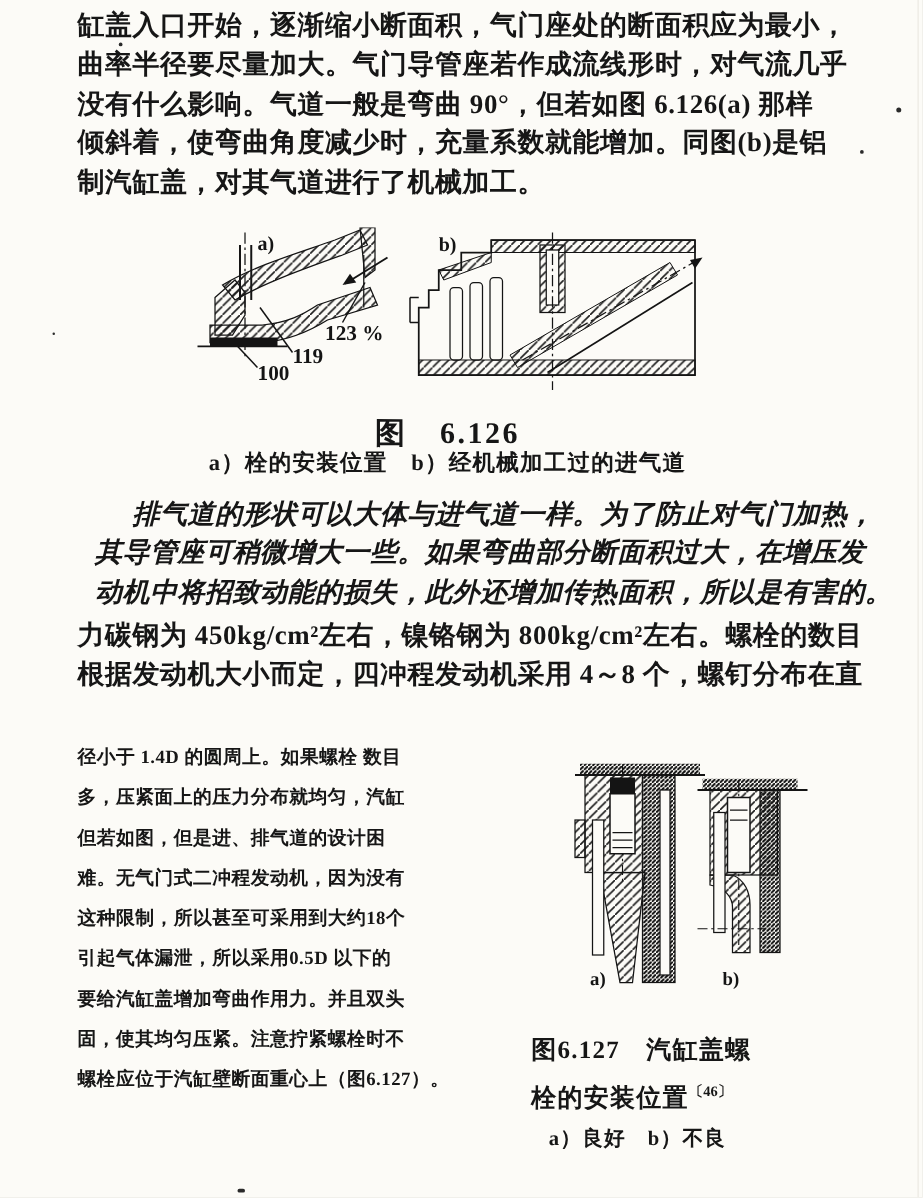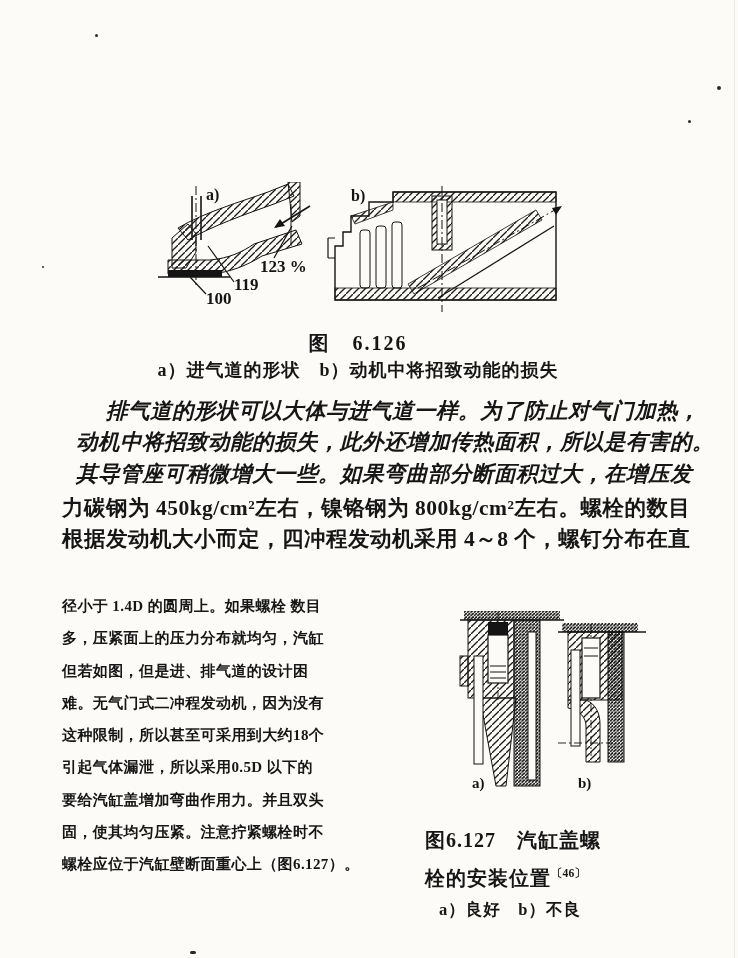--- a/index.html
+++ b/index.html
@@ -12,33 +12,40 @@
   .abs { position:absolute; }
   .tl {
     font-size:21.5px; line-height:31.4px; font-weight:bold;
     letter-spacing:0.5px; white-space:nowrap;
   }
   .ind { text-indent:30px; }
   .nl { font-size:15px; line-height:32.3px; font-weight:bold; letter-spacing:0.4px; white-space:nowrap; }
   .var { font-style:italic; font-weight:bold; }
   .sub { font-size:0.62em; vertical-align:-0.28em; font-style:italic; }
   .supref { font-size:0.58em; vertical-align:super; letter-spacing:0; }
-  .cap-title { font-size:20px; font-weight:bold; letter-spacing:2px; text-align:center; }
+  .cap-title { font-size:24px; font-weight:bold; letter-spacing:2px; text-align:center; }
   .cap-sub   { font-size:18px; font-weight:bold; letter-spacing:1px; text-align:center; }
   .c20 { font-size:20px; font-weight:bold; line-height:33px; letter-spacing:1px; white-space:nowrap; }
   .c16 { font-size:16.5px; font-weight:bold; line-height:30px; letter-spacing:1px; padding-left:14px; white-space:nowrap; }
   .speck { position:absolute; background:#2a2a2a; border-radius:50%; }
   .edge-line { position:absolute; right:3px; top:0; width:1px; height:958px; background:#eceae3; }
   svg text { font-family:"Liberation Serif","DejaVu Serif",serif; font-weight:bold; fill:#141414; }
 </style>
 </head>
 <body>
 
 <div class="page">
 
+  <div class="abs" style="left:62px; top:5px; width:656px;">
+    <div class="tl">缸盖入口开始，逐渐缩小断面积，气门座处的断面积应为最小，</div>
+    <div class="tl">曲率半径要尽量加大。气门导管座若作成流线形时，对气流几乎</div>
+    <div class="tl">没有什么影响。气道一般是弯曲 90°，但若如图 6.126(a) 那样</div>
+    <div class="tl">倾斜着，使弯曲角度减少时，充量系数就能增加。同图(b)是铝</div>
+    <div class="tl">制汽缸盖，对其气道进行了机械加工。</div>
+  </div>
 
   <svg class="abs" style="left:150px; top:182px;" width="420" height="146" viewBox="0 0 420 146">
     <defs>
       <pattern id="ht-a" patternUnits="userSpaceOnUse" width="7" height="7">
         <path d="M0,7 L7,0" stroke="#1c1c1c" stroke-width="1.3"></path>
       </pattern>
       <pattern id="htd-a" patternUnits="userSpaceOnUse" width="3.6" height="3.6">
         <path d="M0,3.6 L3.6,0" stroke="#111" stroke-width="1.5"></path>
       </pattern>
     </defs>
@@ -94,26 +101,26 @@
       <line x1="292" y1="4" x2="292" y2="130" stroke-width="1" stroke-dasharray="9 3 2 3"></line>
 
       <path d="M258,102 L386,28 L392,38 L264,112 Z" fill="url(#ht-a)" stroke-width="0.8"></path>
       <line x1="288" y1="116" x2="404" y2="44" stroke-width="1.3"></line>
       <line x1="268" y1="106" x2="410" y2="25" stroke-width="1" stroke-dasharray="9 3 2 3"></line>
       <path d="M412,24 L402,26 L406,33 Z" fill="#141414" stroke="none"></path>
     </g>
   </svg>
 
   <div class="abs cap-title" style="left:62px; top:330px; width:592px;">图　6.126</div>
-  <div class="abs cap-sub" style="left:62px; top:358px; width:592px;">a）进气道的形状　b）动机中将招致动能的损失</div>
+  <div class="abs cap-sub" style="left:62px; top:358px; width:592px;">a）栓的安装位置　b）经机械加工过的进气道</div>
 
   <div class="abs" style="left:76px; top:396px; width:656px;font-style:italic;">
     <div class="tl ind">排气道的形状可以大体与进气道一样。为了防止对气门加热，</div>
+    <div class="tl">其导管座可稍微增大一些。如果弯曲部分断面积过大，在增压发</div>
     <div class="tl">动机中将招致动能的损失，此外还增加传热面积，所以是有害的。</div>
-    <div class="tl">其导管座可稍微增大一些。如果弯曲部分断面积过大，在增压发</div>
   </div>
 
   <div class="abs" style="left:62px; top:493px; width:656px;">
     <div class="tl">力碳钢为 450kg/cm²左右，镍铬钢为 800kg/cm²左右。螺栓的数目</div>
     <div class="tl">根据发动机大小而定，四冲程发动机采用 4～8 个，螺钉分布在直</div>
   </div>
 
   <div class="abs" style="left:62px; top:590px; width:398px;">
     <div class="nl">径小于 1.4D 的圆周上。如果螺栓 数目</div>
     <div class="nl">多，压紧面上的压力分布就均匀，汽缸</div>

